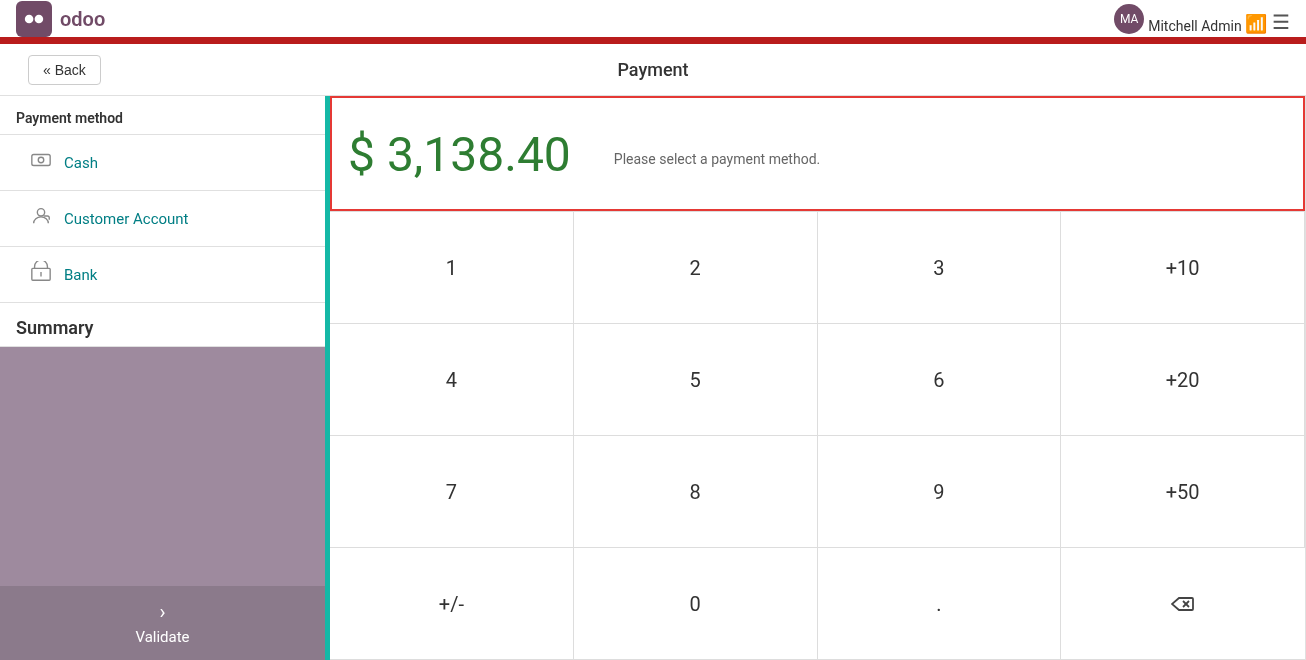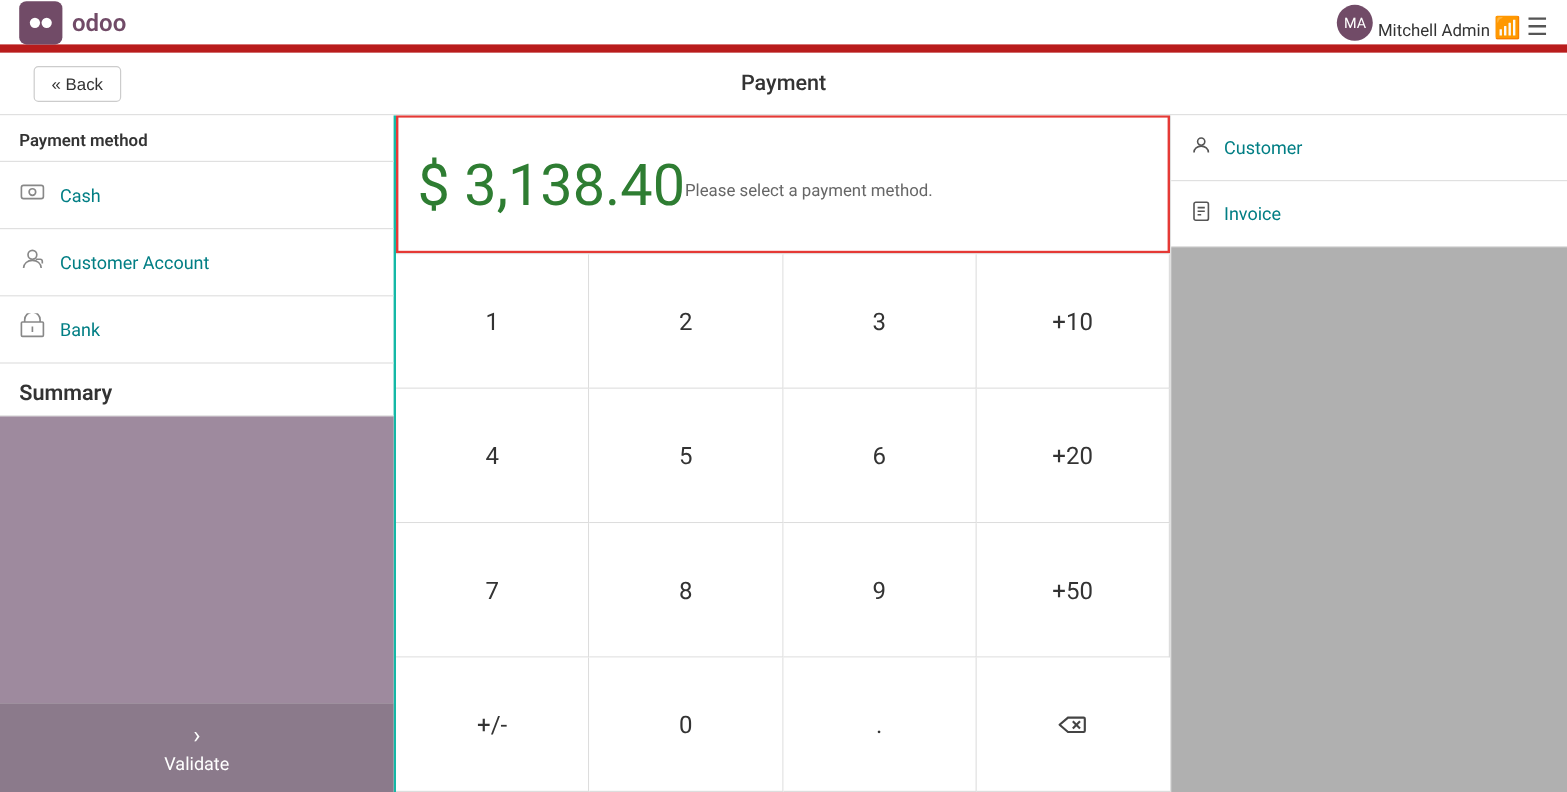--- a/index.html
+++ b/index.html
@@ -59,37 +59,37 @@
     
     .main {
       display: flex;
       height: calc(660px - 44px - 52px);
     }
 
     
     .sidebar {
       width: 330px;
       min-width: 330px;
-      border-right: 2px solid #14b8a6;
+      border-right: 5px solid #14b8a6;
       display: flex;
       flex-direction: column;
       background: #fff;
     }
     .sidebar-section-title {
       padding: 14px 16px 8px;
       font-size: 14px;
       font-weight: 600;
       color: #333;
       border-bottom: 1px solid #e0e0e0;
     }
     .payment-method-item {
       display: flex;
       align-items: center;
       gap: 12px;
-      padding: 14px 16px;
+      padding: 14px 30px;
       border-bottom: 1px solid #e0e0e0;
       cursor: pointer;
       color: #017E84;
       font-size: 15px;
     }
     .pm-icon { font-size: 20px; color: #777; }
     .summary-section {
       padding: 14px 16px 8px;
       font-size: 18px;
       font-weight: 600;
@@ -133,20 +133,21 @@
     }
     .payment-amount {
       font-size: 48px;
       font-weight: 400;
       color: #2e7d32;
       margin-bottom: 8px;
     }
     .payment-hint {
       font-size: 14px;
       color: #666;
+      margin-left: 43px;
     }
     .numpad {
       flex: 1;
       display: grid;
       grid-template-columns: repeat(4, 1fr);
       grid-template-rows: repeat(4, 1fr);
       border-top: 1px solid #ddd;
     }
     .numpad-key {
       display: flex;
@@ -286,37 +287,14 @@
         <div class="numpad-key">
           <svg width="24" height="24" viewBox="0 0 24 24" fill="none" stroke="#444" stroke-width="1.8">
             <path d="M21 6H8l-7 6 7 6h13a1 1 0 0 0 1-1V7a1 1 0 0 0-1-1z"></path>
             <line x1="18" y1="9" x2="12" y2="15"></line>
             <line x1="12" y1="9" x2="18" y2="15"></line>
           </svg>
         </div>
       </div>
   </div>
 
-  <div class="right-sidebar">
-    <div class="right-item">
-      <span class="right-icon">
-        <svg width="18" height="18" viewBox="0 0 24 24" fill="none" stroke="#555" stroke-width="1.8">
-          <circle cx="12" cy="8" r="4"></circle>
-          <path d="M4 20c0-4 3.6-7 8-7s8 3 8 7"></path>
-        </svg>
-      </span>
-      <span>Customer</span>
-    </div>
-    <div class="right-item">
-      <span class="right-icon">
-        <svg width="18" height="18" viewBox="0 0 24 24" fill="none" stroke="#555" stroke-width="1.8">
-          <rect x="4" y="2" width="16" height="20" rx="2"></rect>
-          <line x1="8" y1="8" x2="16" y2="8"></line>
-          <line x1="8" y1="12" x2="16" y2="12"></line>
-          <line x1="8" y1="16" x2="12" y2="16"></line>
-        </svg>
-      </span>
-      <span>Invoice</span>
-    </div>
-    <div class="right-body"></div>
-  </div>
 
 </div>
 
 </body></html>

